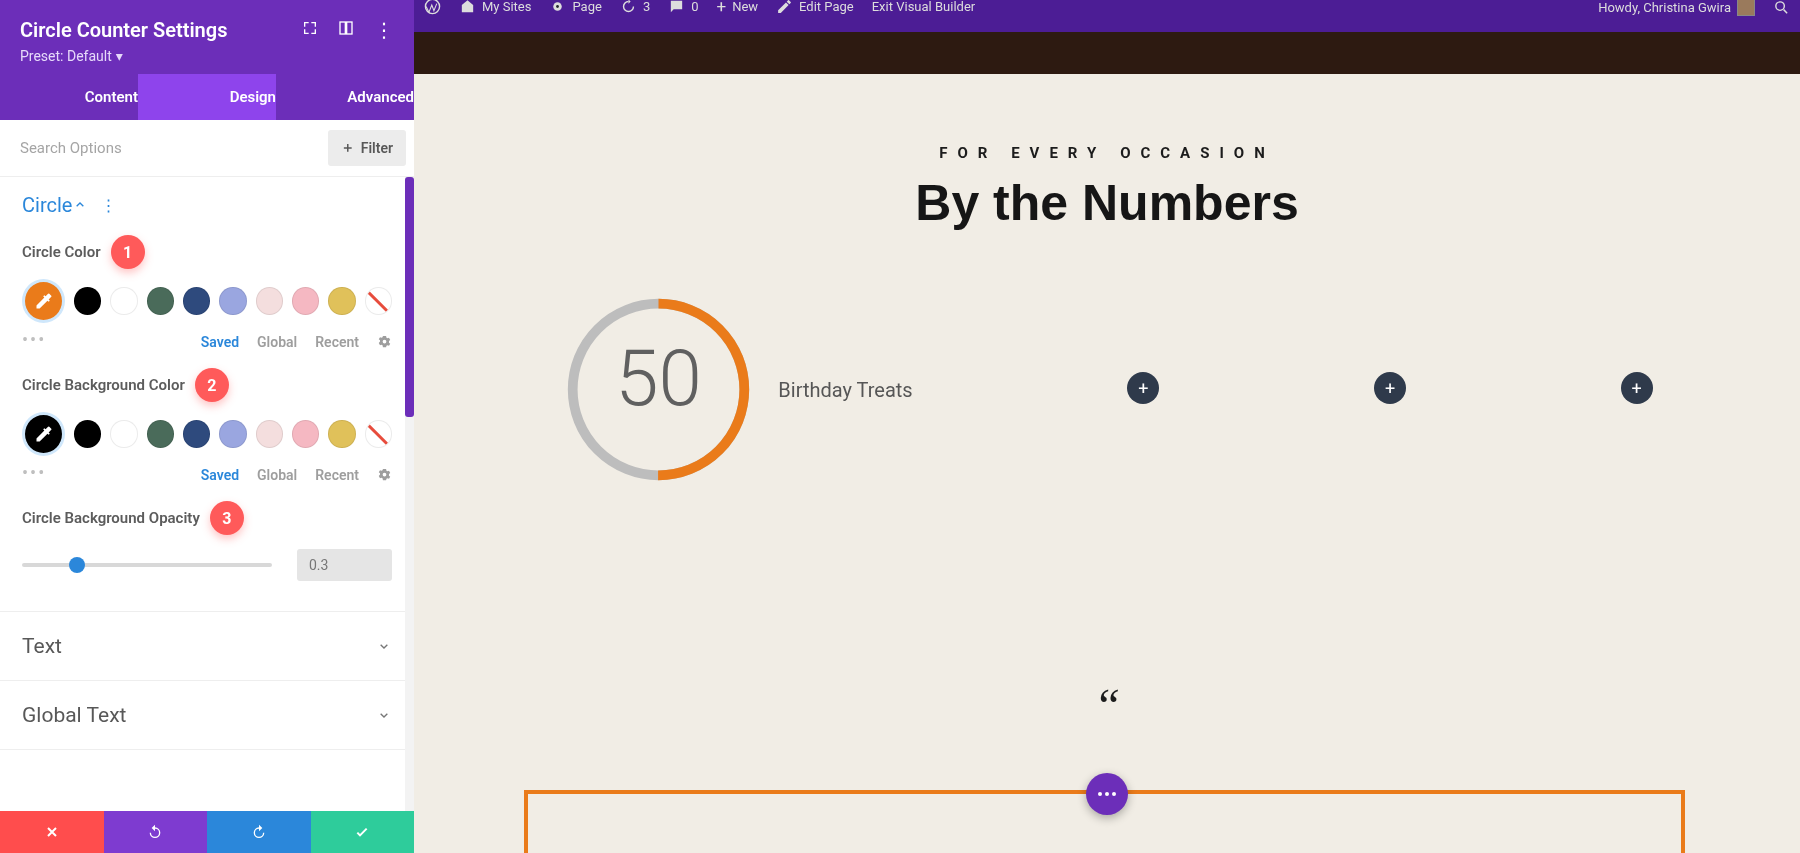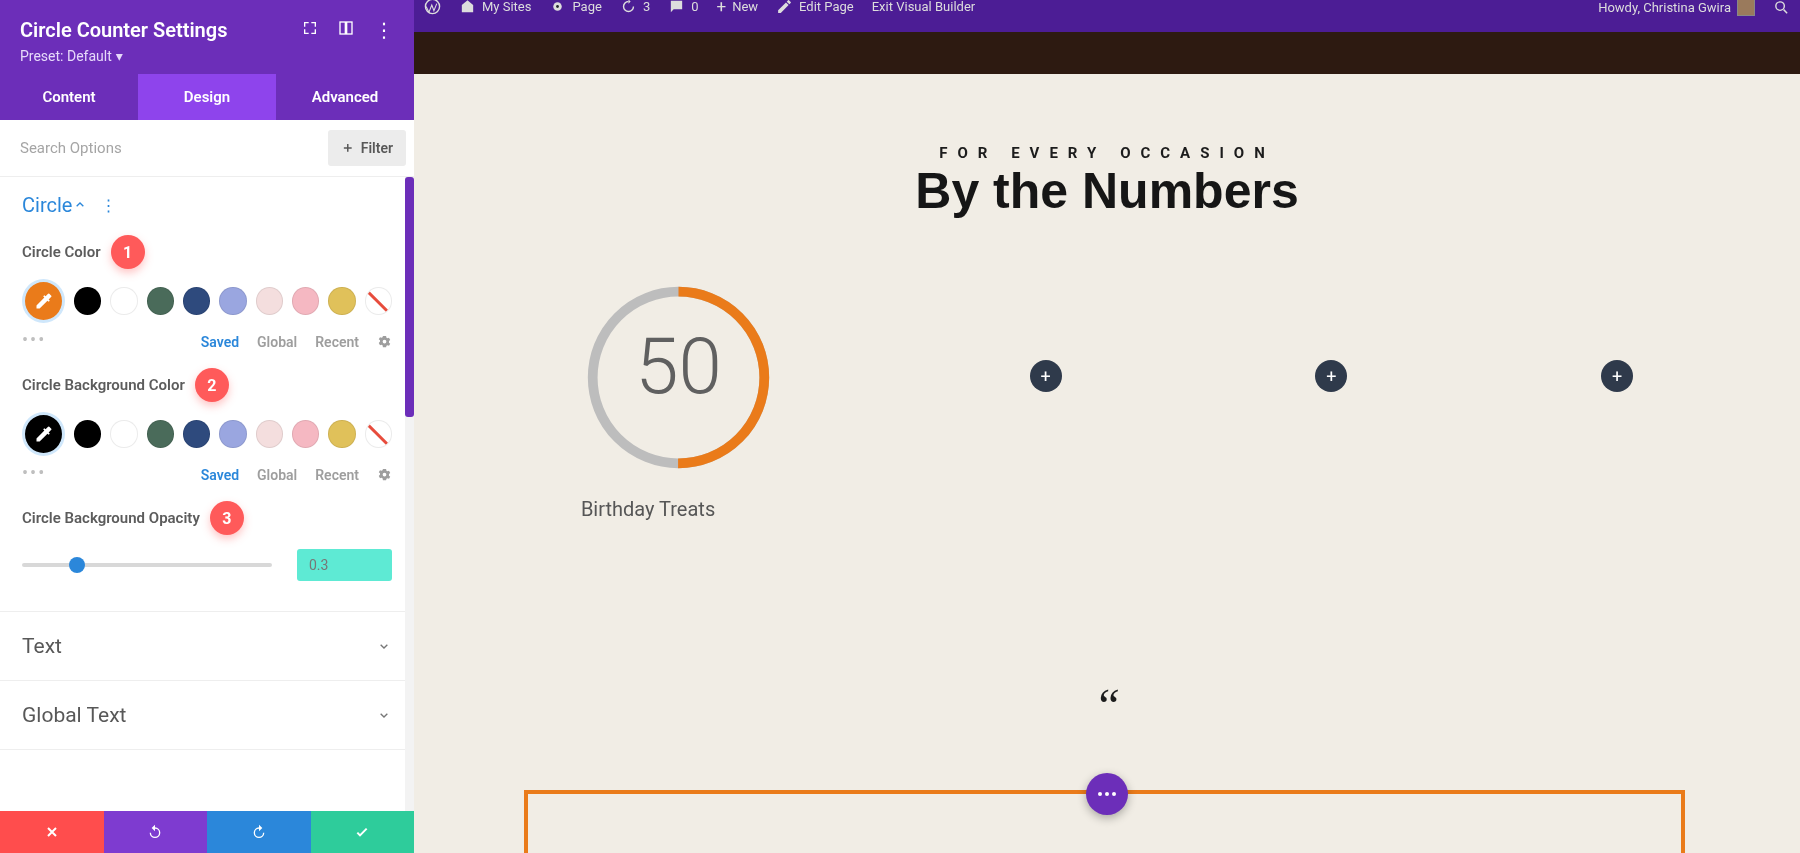--- a/index.html
+++ b/index.html
@@ -9,21 +9,21 @@
 
 .sidebar { width: 414px; background: #fff; display: flex; flex-direction: column; position: relative; }
 .sidebar-header { background: #6c2eb9; color: #fff; padding: 18px 20px 10px; }
 .sidebar-title-row { display: flex; align-items: center; justify-content: space-between; }
 .sidebar-title { font-size: 20px; font-weight: 600; }
 .header-icons { display: flex; gap: 20px; align-items: center; }
 .header-icons span { cursor: pointer; }
 .preset-row { margin-top: 6px; font-size: 14px; color: #e6d9fa; display: flex; align-items: center; gap: 4px; }
 
 .tabs { display: flex; background: #6c2eb9; }
-.tab { flex: 1; text-align: center; padding: 14px 0; color: #fff; font-weight: 600; font-size: 15px; cursor: pointer; }
+.tab { flex: 1; text-align: right; padding: 14px 0; color: #fff; font-weight: 600; font-size: 15px; cursor: pointer; }
 .tab.active { background: #8e44ec; }
 
 .search-row { display: flex; align-items: center; justify-content: space-between; padding: 10px 8px 10px 20px; background: #fff; border-bottom: 1px solid #eee; }
 .search-placeholder { color: #a5a5a5; font-size: 15px; }
 .filter-btn { display: flex; align-items: center; gap: 6px; background: #ececec; padding: 9px 13px; border-radius: 3px; color: #585858; font-size: 14px; font-weight: 600; cursor: pointer; }
 
 .scrollarea { flex: 1; overflow-y: auto; position: relative; }
 .mini-scrollbar { position: absolute; right: 0; top: 0; width: 9px; height: 100%; background: #f3f3f3; }
 .mini-thumb { position: absolute; right: 0; top: 0; width: 9px; height: 240px; background: #6c2eb9; border-radius: 3px; }
 
@@ -47,21 +47,21 @@
 
 .dots3 { color: #bfbfbf; letter-spacing: 2px; font-size: 18px; }
 .palette-tabs { display: flex; justify-content: flex-end; gap: 18px; align-items: center; margin-top: 4px; font-size: 14px; }
 .palette-tabs .pt { color: #9e9e9e; cursor: pointer; font-weight: 600; }
 .palette-tabs .pt.active { color: #2b87da; }
 .gear-sm { width: 15px; height: 15px; }
 
 .slider-row { display: flex; align-items: center; gap: 25px; margin: 14px 0 20px; }
 .slider-track { flex: 1; height: 4px; background: #d8d8d8; position: relative; border-radius: 2px; }
 .slider-thumb { position: absolute; top: 50%; left: 22%; transform: translate(-50%, -50%); width: 16px; height: 16px; border-radius: 50%; background: #2b87da; cursor: pointer; }
-.slider-value { width: 95px; background: #5eead4; padding: 8px 12px; color: #777; font-size: 14px; border-radius: 3px; }
+.slider-value { width: 95px; background: #e5e5e5; padding: 8px 12px; color: #777; font-size: 14px; border-radius: 3px; }
 
 .collapsed-section { padding: 22px 22px; border-bottom: 1px solid #eee; display: flex; align-items: center; justify-content: space-between; cursor: pointer; }
 .collapsed-title { font-size: 21px; color: #585858; }
 
 .footer-actions { display: flex; height: 42px; }
 .fa { flex: 1; display: flex; align-items: center; justify-content: center; color: #fff; cursor: pointer; font-size: 17px; }
 .fa.red { background: #ff4d4d; }
 .fa.purple1 { background: #7e3bd0; }
 .fa.purple2 { background: #2b87da; }
 .fa.green { background: #2ecc9b; }
@@ -69,24 +69,24 @@
 
 .main { flex: 1; background: #f1ede5; position: relative; display:flex; flex-direction:column;}
 .wp-bar { height: 32px; background: #4c1d95; color: #ddd; display: flex; align-items: flex-end; justify-content: space-between; padding: 16px 10px; font-size: 13px; }
 .wp-left, .wp-right { display: flex; align-items: center; gap: 18px; }
 .wp-item { display: flex; align-items: center; gap: 6px; cursor: pointer; }
 .wp-avatar { width: 18px; height: 18px; background: #9a7a5c; border: 1px solid #888; }
 .dark-strip { height: 42px; background: #2d1a11; }
 
 .canvas { flex:1; position:relative; }
 .subtitle { text-align: center; letter-spacing: 10px; color: #1c1c1c; font-weight:700; font-size: 15px; margin-top: 70px; }
-.heading { text-align: center; font-size: 50px; font-weight: 800; color: #161616; font-family: Verdana, sans-serif; }
+.heading { text-align: center; font-size: 50px; font-weight: 800; color: #161616; margin-top: 12px; font-family: Verdana, sans-serif; }
 
 .modules-row { display: flex; justify-content: space-around; align-items: flex-start; margin-top: 60px; padding: 0 40px; }
-.circle-wrap { display:flex; flex-direction:column; gap:22px; }
+.circle-wrap { display:flex; flex-direction:row; align-items:center; gap:22px; }
 .counter-svg { width: 195px; height: 195px; }
 .counter-num { font-size: 40px; fill: #606060; font-weight: 300; }
 .counter-title { font-size: 20px; color: #565656; font-weight:400; }
 
 .add-circle { width: 32px; height: 32px; border-radius: 50%; background: #2f3a4b; color: #fff; display:flex; align-items:center; justify-content:center; font-size:18px; cursor:pointer; margin-top:80px;}
 
 .quote-mark { position:absolute; bottom:120px; left:50%; transform:translateX(-50%); font-size:48px; font-family: Georgia, serif; color:#1c1c1c; font-style:italic; }
 .orange-box { position: absolute; bottom: 0; left: 110px; right: 115px; height: 63px; border: 4px solid #ea7b1a; border-bottom: none;}
 .floating-handle { position:absolute; bottom:38px; left:50%; transform:translateX(-50%); width:42px; height:42px; border-radius:50%; background:#6c2eb9; display:flex; align-items:center; justify-content:center; gap:3px; cursor:pointer; box-shadow: 0 3px 10px rgba(0,0,0,0.3);}
 .floating-handle span{ width:4px; height:4px; border-radius:50%; background:#fff;}

